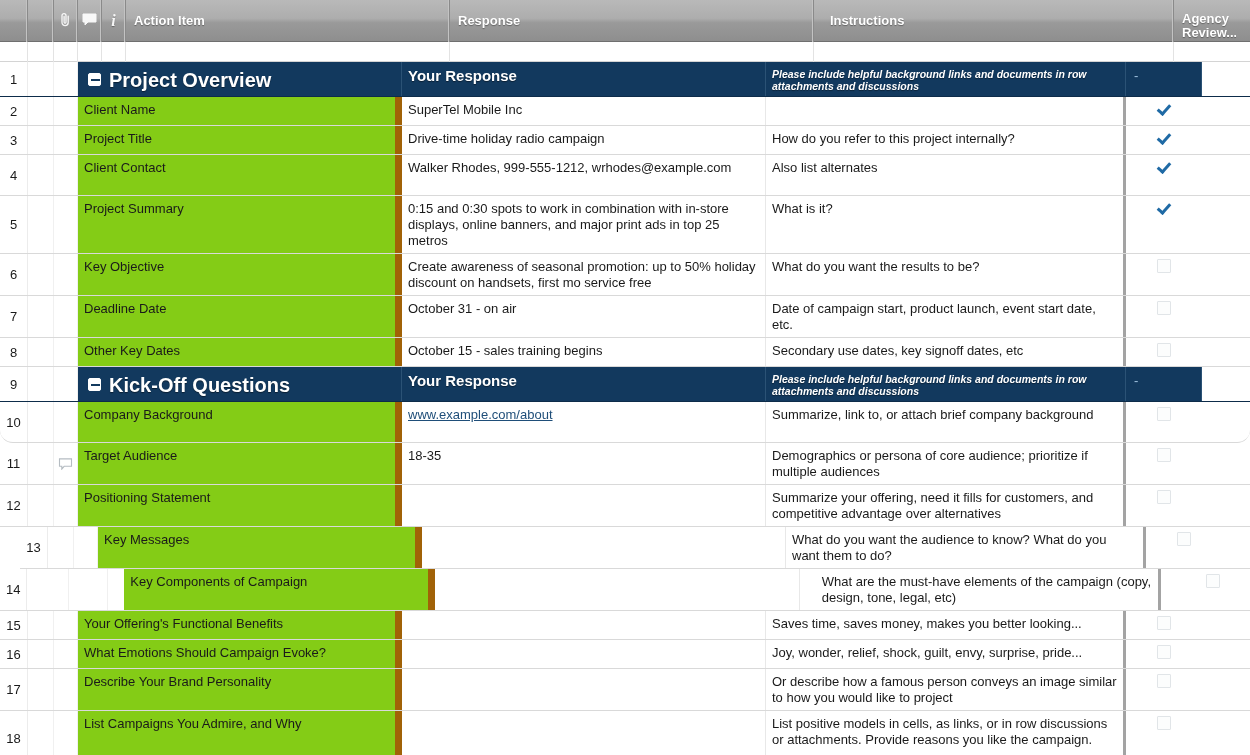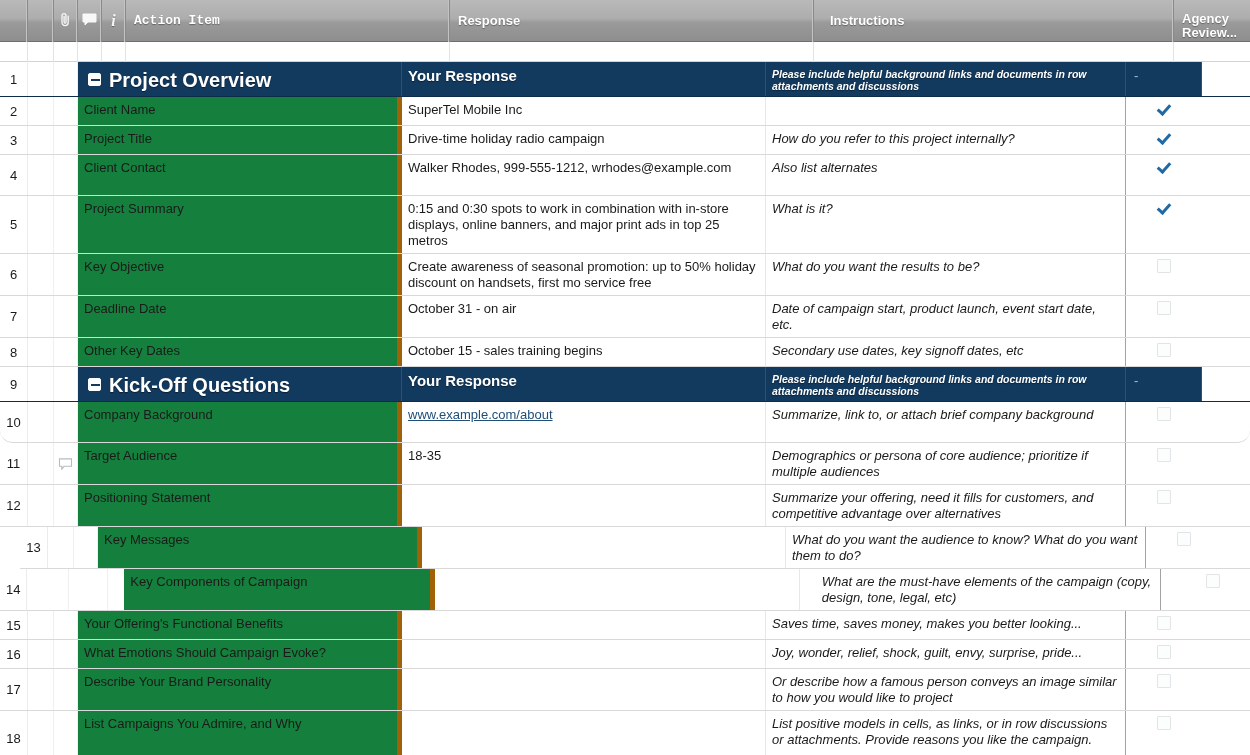--- a/index.html
+++ b/index.html
@@ -37,21 +37,21 @@
     align-items: center;
     border-right: 1px solid #8a8a8a;
     box-shadow: inset -1px 0 0 #c3c3c3;
     padding-left: 8px;
     overflow: hidden;
     text-shadow: 0 1px 1px rgba(0,0,0,.35);
   }
   .hdr .c-rownum { width: 28px; padding: 0; }
   .hdr .c-blank  { width: 26px; padding: 0; }
   .hdr .c-ico    { width: 24px; padding: 0; justify-content: center; }
-  .hdr .c-action { width: 324px; font-family: Liberation Mono, monospace; }
+  .hdr .c-action { width: 324px; }
   .hdr .c-resp   { width: 364px; }
   .hdr .c-instr  { width: 360px; padding-left: 16px; }
   .hdr .c-agency { width: 62px; align-items: flex-start; padding-top: 10px;
                    line-height: 14px; border-right: none; box-shadow: none;
                    flex-direction: column; }
 
   .hicon { display: inline-block; opacity: .92; }
 
   
   .spacer {
@@ -98,30 +98,29 @@
     border-right: 1px solid #ececec;
   }
   .c-attach { width: 26px; border-right: 1px solid #f0f0f0; }
   .c-comment {
     width: 24px; border-right: 1px solid #f0f0f0;
     display: flex; align-items: center; justify-content: center;
     padding: 0;
   }
   .c-item {
     width: 324px;
-    background: #15803d;
+    background: #84cc16;
     padding-left: 44px;
-    border-right: 5px solid #a16207;
+    border-right: 7px solid #a16207;
   }
   .c-response { width: 364px; border-right: 1px solid #e8e8e8; }
   .c-instructions {
     width: 360px;
-    font-style: italic;
     color: #222222;
-    border-right: 1px solid #a3a3a3;
+    border-right: 3px solid #a3a3a3;
   }
   .c-agency {
     width: 76px;
     display: flex; align-items: flex-start; justify-content: center;
     padding-top: 5px;
   }
 
   
   .row.section .c-item,
   .row.section .c-response,

